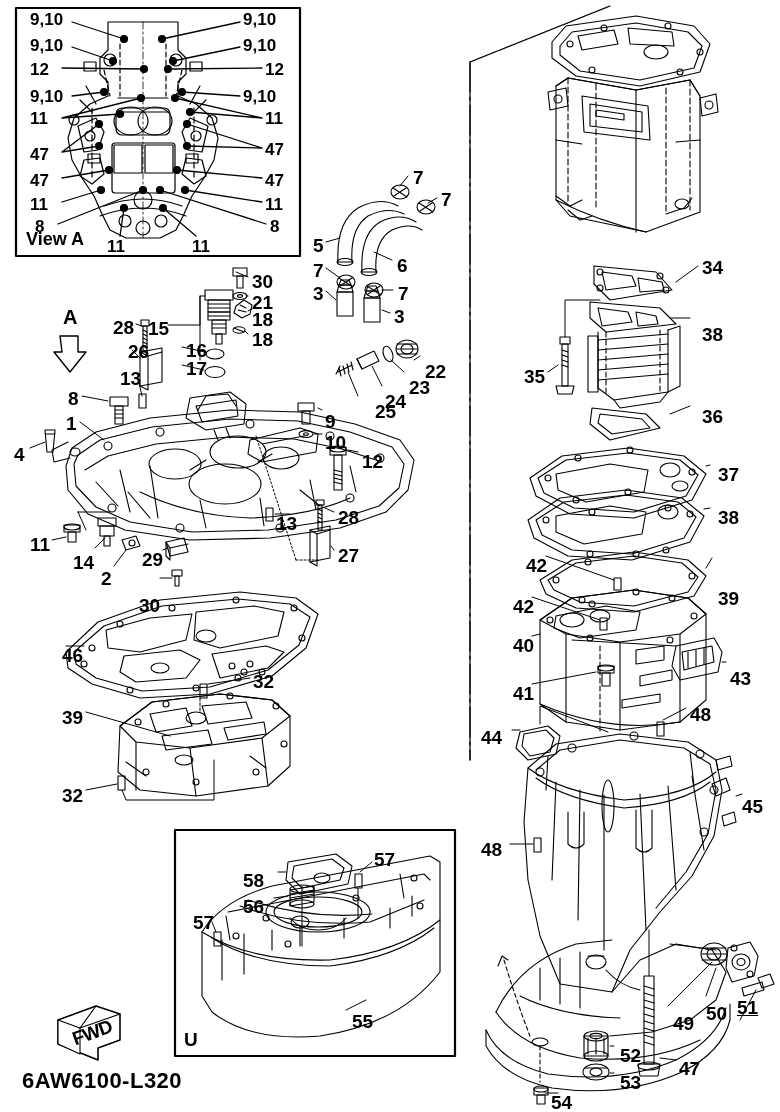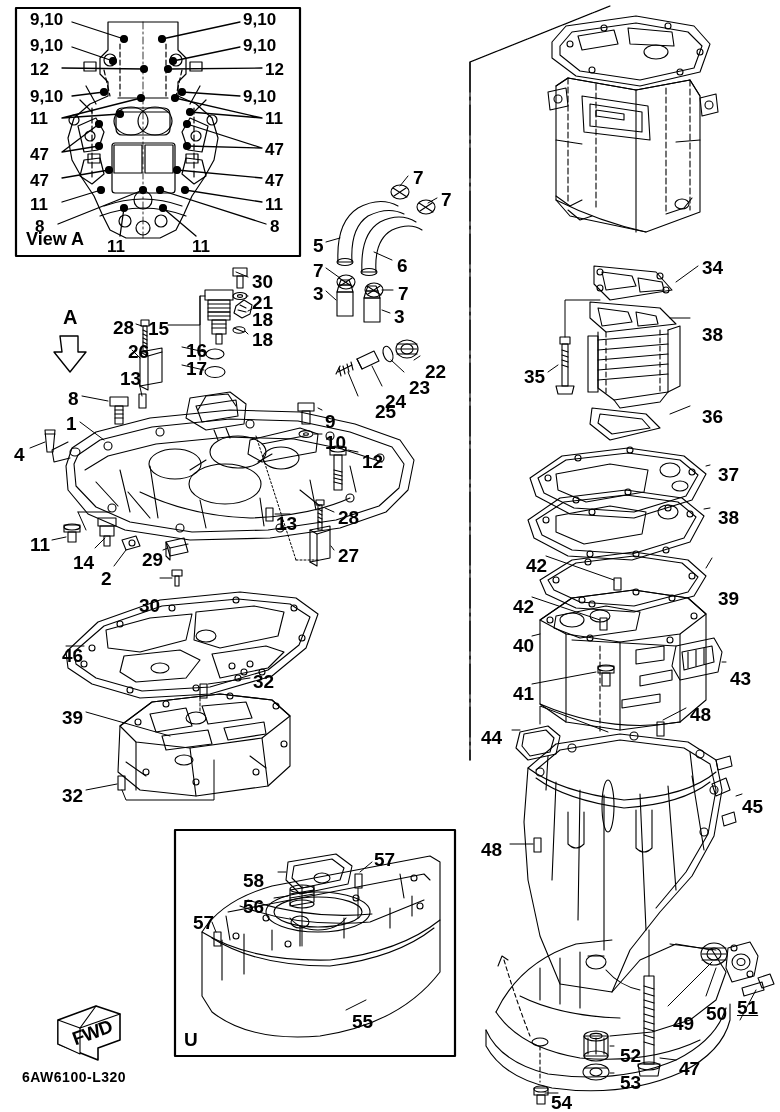--- a/index.html
+++ b/index.html
@@ -6,21 +6,21 @@
   html,body{margin:0;padding:0;background:#ffffff;}
   body{width:780px;height:1112px;position:relative;overflow:hidden;
        font-family:"Liberation Sans",sans-serif;color:#000;}
   #sheet{position:absolute;left:0;top:0;width:780px;height:1112px;}
   #sheet svg{position:absolute;left:0;top:0;}
   .lbl{position:absolute;font-family:"Liberation Sans",sans-serif;
        font-weight:700;color:#000;white-space:nowrap;line-height:1;}
   .num{font-size:19px;}
   .numS{font-size:17px;}
   .panel-tag{font-size:19px;font-weight:700;}
-  .code{font-size:14px;letter-spacing:.5px;}
+  .code{font-size:22px;letter-spacing:.5px;}
   .viewA-tag{font-size:18px;font-weight:700;}
   .arrowA{font-size:20px;font-weight:700;}
 </style>
 </head>
 <body>
 
 <div id="sheet">
 
 <svg width="780" height="1112" viewBox="0 0 780 1112" fill="none" stroke="#000" stroke-width="1.1" stroke-linecap="round" stroke-linejoin="round">
 

